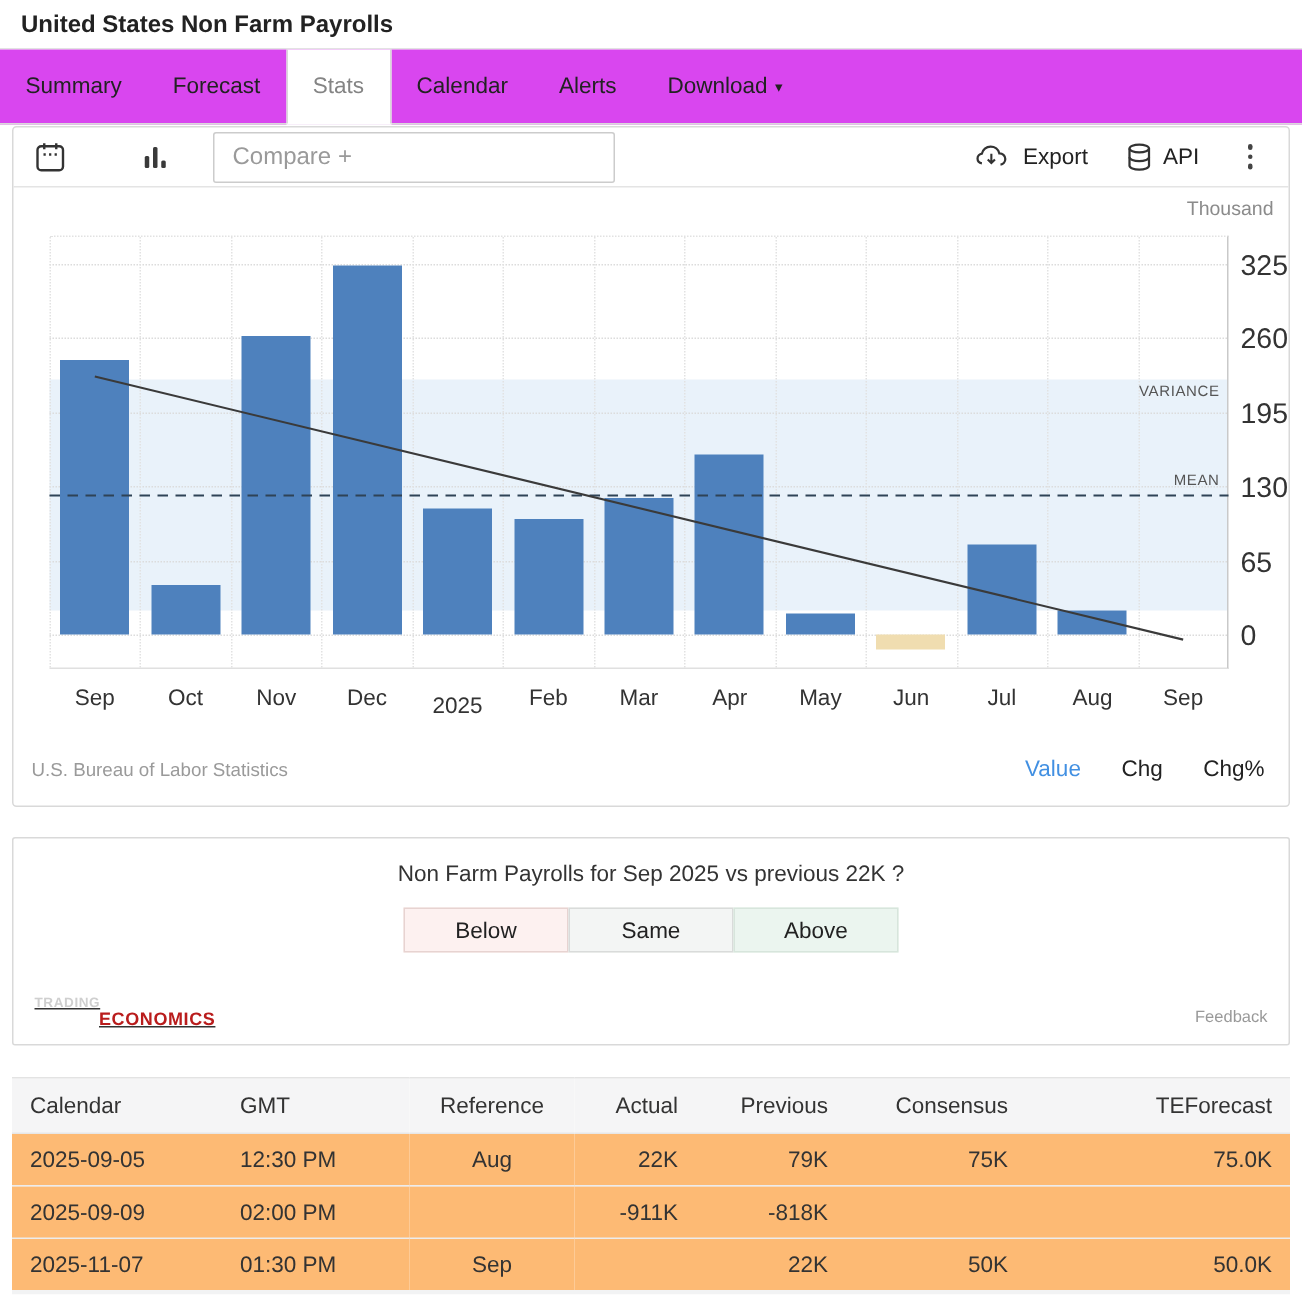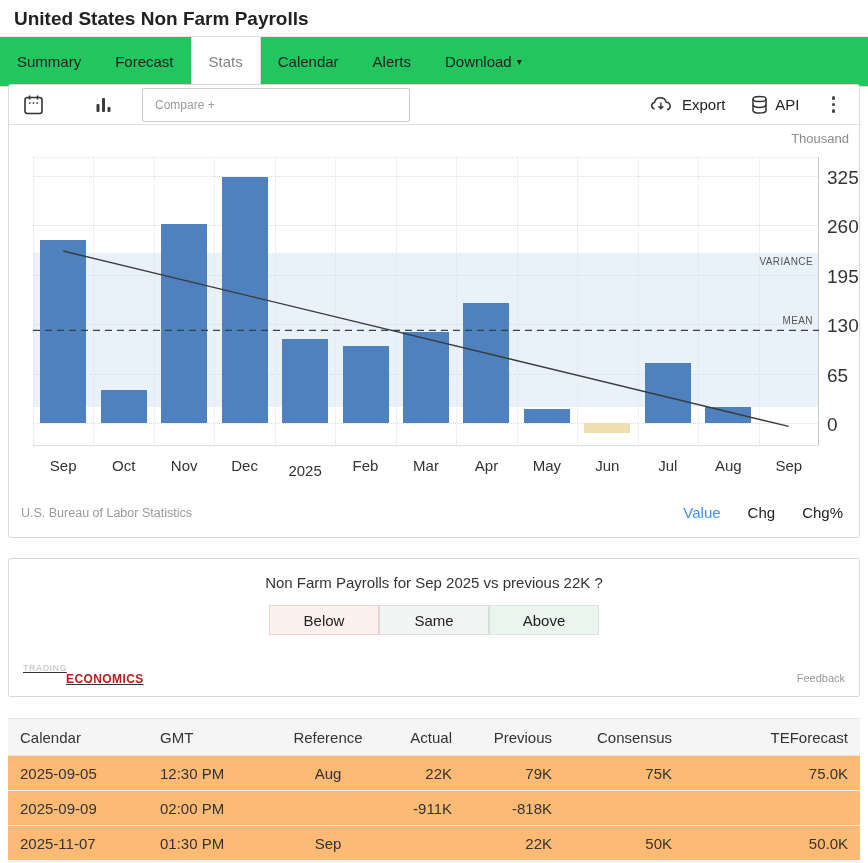--- a/index.html
+++ b/index.html
@@ -3,26 +3,26 @@
 <meta charset="utf-8">
 <style>
   * { box-sizing: border-box; margin: 0; padding: 0; }
   html,body { background:#fff; }
   body {
     width: 868px; height: 863px; position: relative; overflow: hidden;
     font-family: "Liberation Sans", sans-serif; color:#333;
   }
   
   .page-title {
-    font-size: 19px; font-weight: bold; color:#222;
+    font-size: 16px; font-weight: bold; color:#222;
     padding: 8px 0 6px 14px; border-bottom: 1px solid #e2e2e2;
   }
   .tabbar {
     display:flex; align-items:stretch; height:50px;
-    border-bottom:1px solid #d9d9d9; background:#22c55e;
+    border-bottom:1px solid #d9d9d9; background:#d946ef;
   }
   .tab {
     display:flex; align-items:center; padding:0 17px; font-size:15px;
     color:#222; cursor:pointer; white-space:nowrap;
   }
   .tab.active {
     color:#848484; border-left:1px solid #d9d9d9; border-right:1px solid #d9d9d9;
     background:#fff; margin-bottom:-1px; border-bottom:1px solid #fff;
   }
   .caret { font-size:10px; margin-left:5px; color:#222; }
@@ -34,21 +34,21 @@
   .chart-toolbar {
     height:40px; display:flex; align-items:center;
     border-bottom:1px solid #e4e4e4; padding:0 14px; gap:0;
   }
   .tool-icon { display:inline-flex; align-items:center; justify-content:center; cursor:pointer; }
   .ranges { display:flex; gap:21px; margin-left:28px; }
   .range-btn { font-size:15px; color:#333; cursor:pointer; }
   .chart-type-icon { margin-left:52px; cursor:pointer; }
   .compare-box {
     margin-left:30px; width:268px; height:34px; border:1px solid #ccc;
-    border-radius:2px; font-size:12px; padding:0 12px; color:#333; outline:none;
+    border-radius:2px; font-size:16px; padding:0 12px; color:#333; outline:none;
   }
   .compare-box::placeholder { color:#9a9a9a; }
   .toolbar-right { margin-left:auto; display:flex; align-items:center; gap:26px; padding-right:4px; }
   .tool-btn { display:flex; align-items:center; gap:7px; font-size:15px; color:#222; cursor:pointer; }
   .kebab { display:flex; flex-direction:column; gap:3px; cursor:pointer; padding:2px 6px; }
   .kebab i { width:3.5px; height:3.5px; border-radius:50%; background:#444; }
   
   .chart-region { position:relative; height:360px; }
   .unit-label { position:absolute; top:6px; right:10px; font-size:13px; color:#8b8b8b; }
   .plot {

